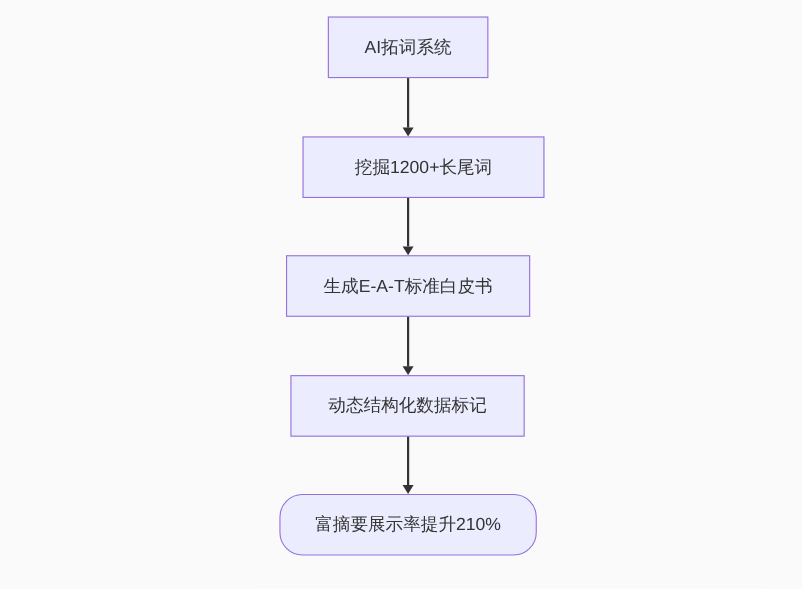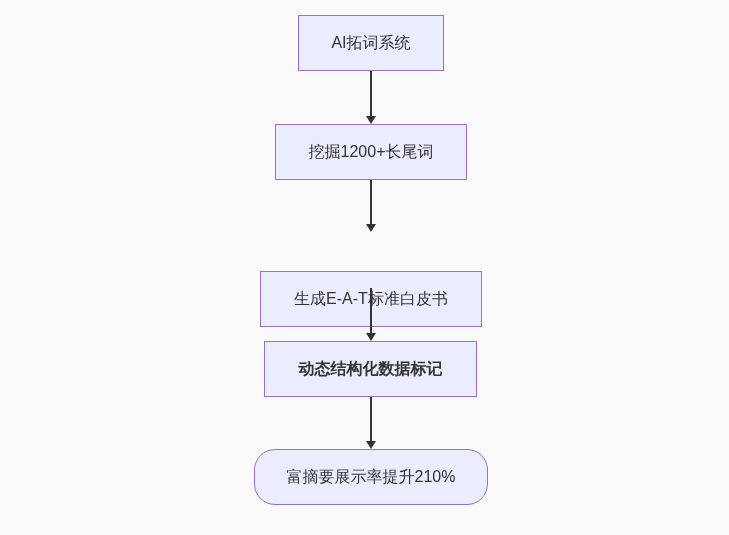--- a/index.html
+++ b/index.html
@@ -10,23 +10,23 @@
   .canvas{
     position:relative; width:729px; height:535px; background:var(--bg); overflow:hidden;padding-left:12px;
   }
   .node{
     position:absolute; box-sizing:border-box; height:56px;
     background:var(--fill); border:1.5px solid var(--border);
     display:flex; align-items:center; justify-content:center;
     font-size:16px; color:var(--text); white-space:nowrap;
   }
   .n1{left:298px; top:15px;  width:146px;}
-  .n2{left:275px; top:124px; width:192px;}
-  .n3{left:260px; top:232px; width:222px;margin-top:39px;}
-  .n4{left:264px; top:341px; width:213px;font-weight:bold;}
+  .n2{left:275px; top:124px; width:220px;}
+  .n3{left:260px; top:232px; width:222px;}
+  .n4{left:264px; top:341px; width:213px;}
   .n5{left:254px; top:449px; width:234px;border-radius:21px;}
 
   .edge-line{
     position:absolute; left:370px; width:2px; background:var(--arrow);
   }
   .l1{top:71px;  height:45px;}
   .l2{top:180px; height:44px;}
   .l3{top:288px; height:45px;}
   .l4{top:397px; height:44px;}
 

